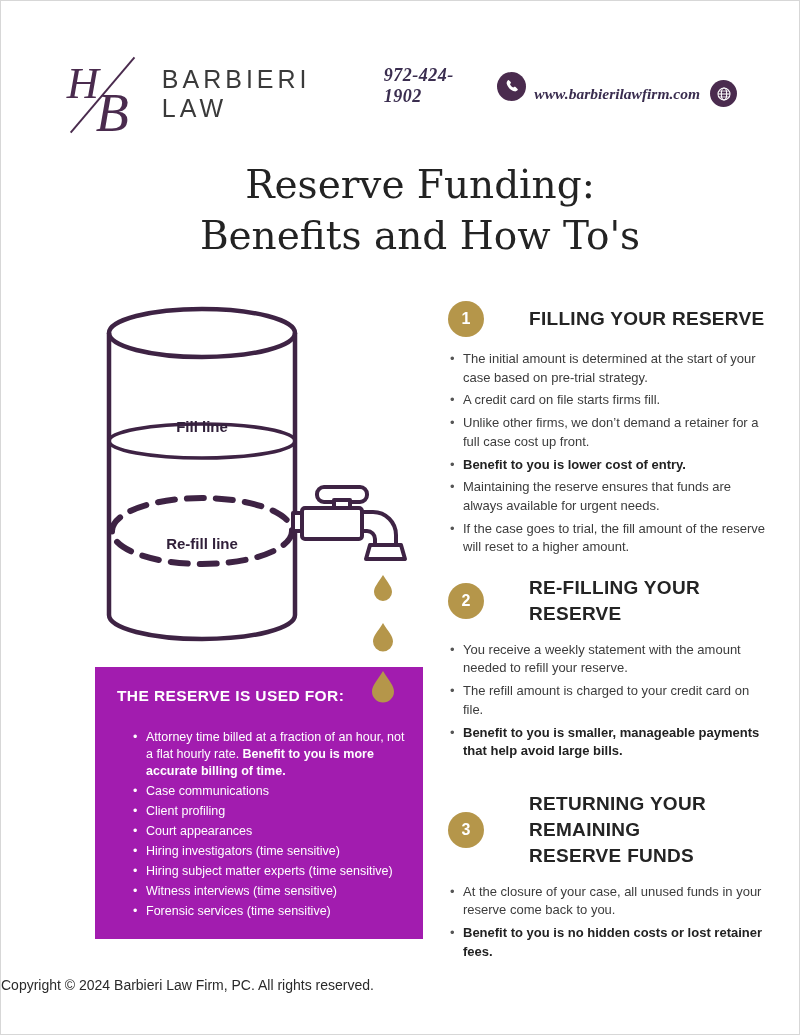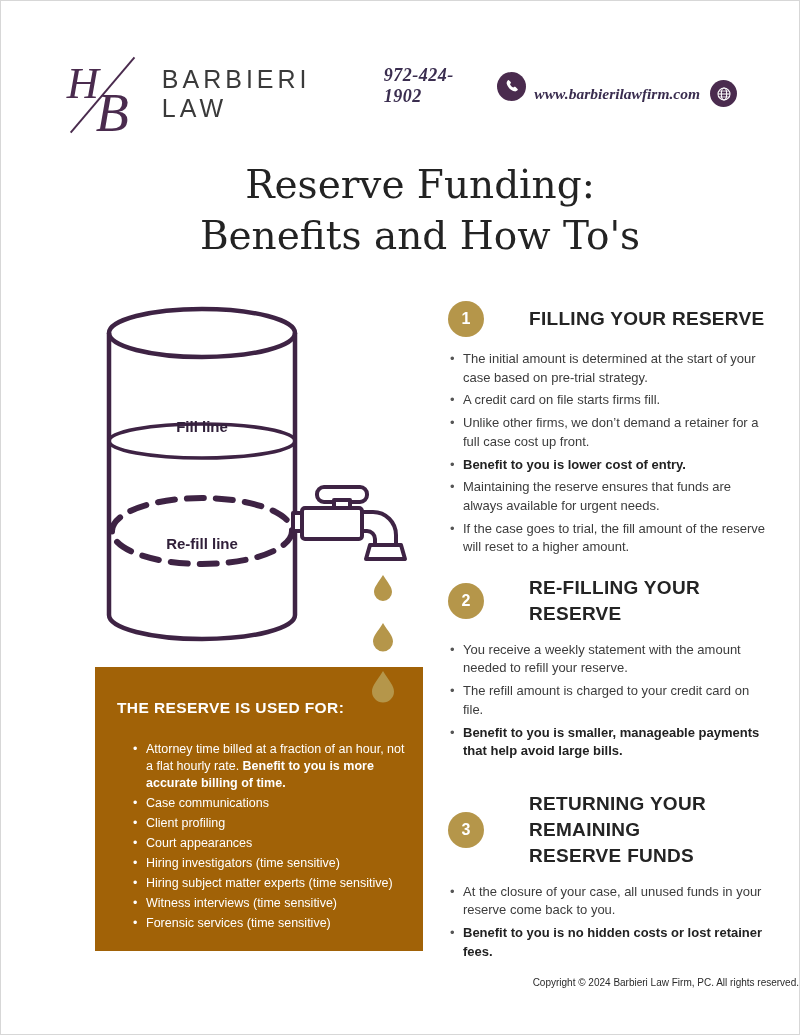--- a/index.html
+++ b/index.html
@@ -29,21 +29,21 @@
   
   .title { position:absolute; top:158px; left:0; right:0; text-align:center;
            font-family:"DejaVu Serif","Liberation Serif",serif; font-weight:500;
            font-size:39px; line-height:1.32; color:#232323;margin-left:40px; }
 
   
   .left-col { position:absolute; left:76px; top:292px; width:362px; height:652px; }
   .tank-svg { position:absolute; left:0; top:0; z-index:2; pointer-events:none; }
   .tank-label { font-family:"Liberation Sans",sans-serif; font-weight:700; font-size:15px; fill:#31203a; }
   .purple-box { position:absolute; left:18px; top:374px; width:328px; min-height:256px;
-                background:#a16207; color:#ffffff; padding:32px 16px 16px 22px; z-index:1; }
+                background:#a21caf; color:#ffffff; padding:20px 16px 16px 22px; z-index:1; }
   .purple-box h2 { font-size:15.5px; font-weight:700; letter-spacing:0.4px; }
   .purple-box ul { list-style:none; margin-top:24px; }
   .purple-box li { position:relative; font-size:12.5px; line-height:1.36; padding-left:13px;
                    margin-left:16px; margin-bottom:3px; }
   .purple-box li::before { content:"•"; position:absolute; left:0; top:0; }
   .purple-box li strong { font-weight:700; }
 
   
   .right-col { position:absolute; left:447px; top:300px; width:318px; }
   .section { margin-bottom:18px; }
@@ -54,22 +54,22 @@
                 justify-content:center; flex:0 0 36px; }
   .sec-head h3 { font-size:19px; font-weight:700; color:#242424; letter-spacing:0.3px; line-height:1.38;margin-left:28px; }
   .section.s3 h3 { max-width:185px; }
   .section ul { list-style:none; margin-top:13px; }
   .section li { position:relative; font-size:13px; line-height:1.44; color:#3c3c3c;
                 padding-left:15px; margin-bottom:4px; }
   .section li::before { content:"•"; position:absolute; left:2px; color:#555555; }
   .section li strong { font-weight:700; color:#222222; }
 
   
-  .footer { position:absolute; left:0; right:0; top:976px; text-align:right;
-            font-size:10px; color:#2a2a2a; }
+  .footer { position:absolute; left:0; right:0; top:976px; text-align:left;
+            font-size:14px; color:#2a2a2a; }
 </style>
 </head>
 <body>
 
 <div class="page">
 
   <header class="header">
     <div class="brand">
       <svg class="monogram" viewBox="0 0 96 84">
         <line x1="76" y1="4" x2="10" y2="82" stroke="#4a2b4e" stroke-width="2"></line>

